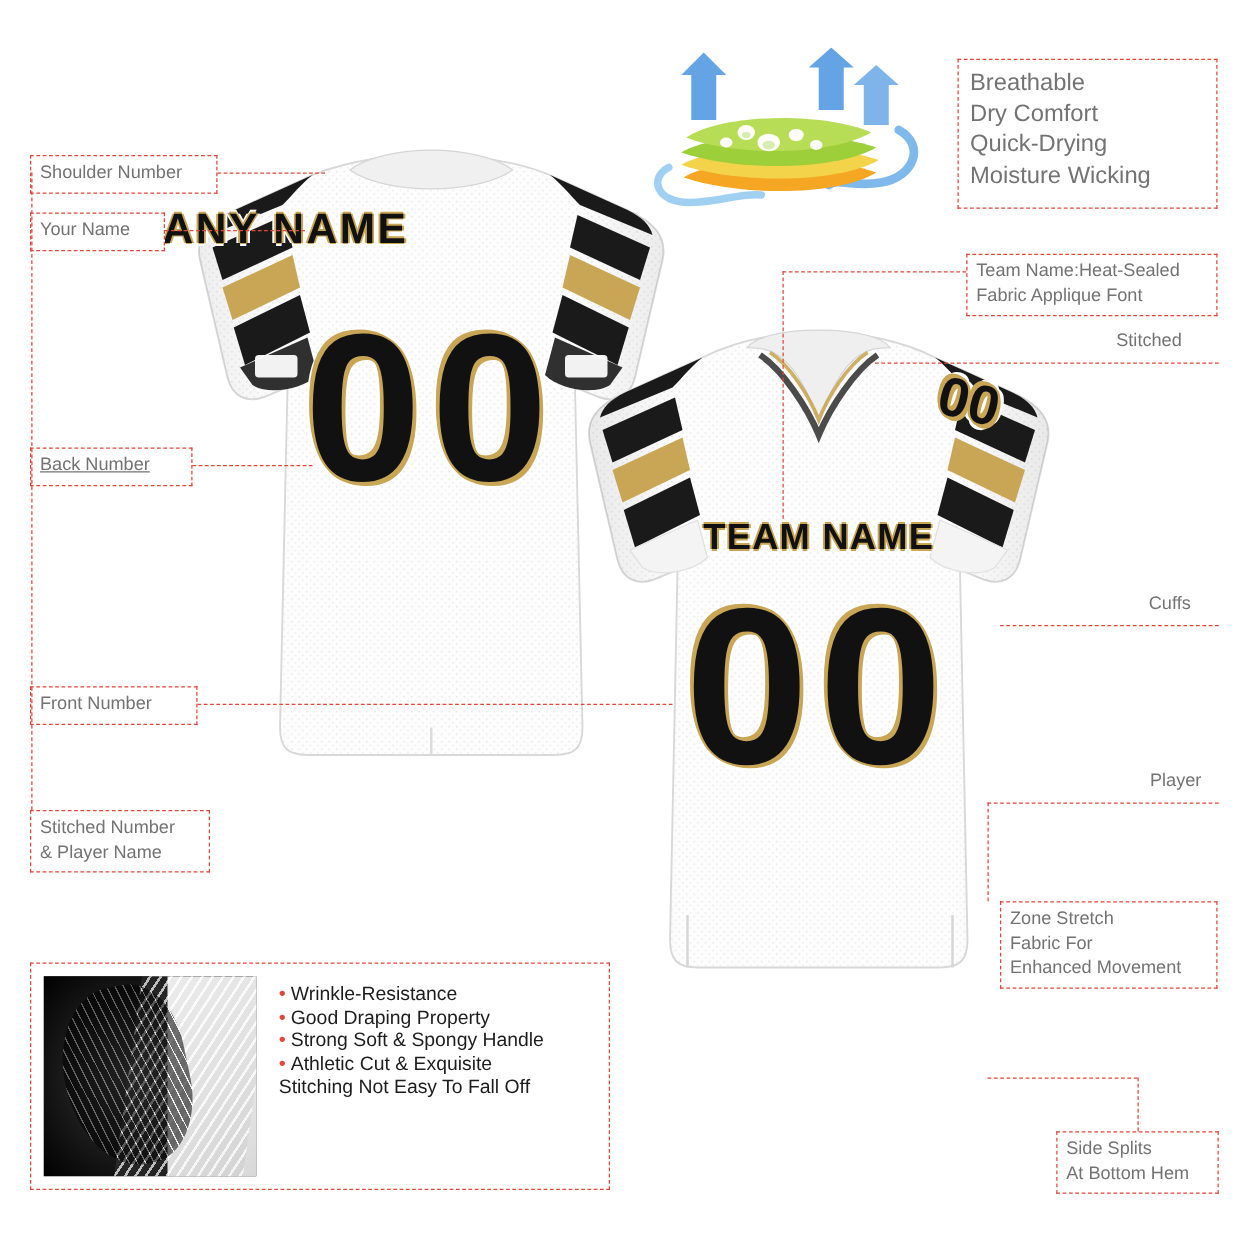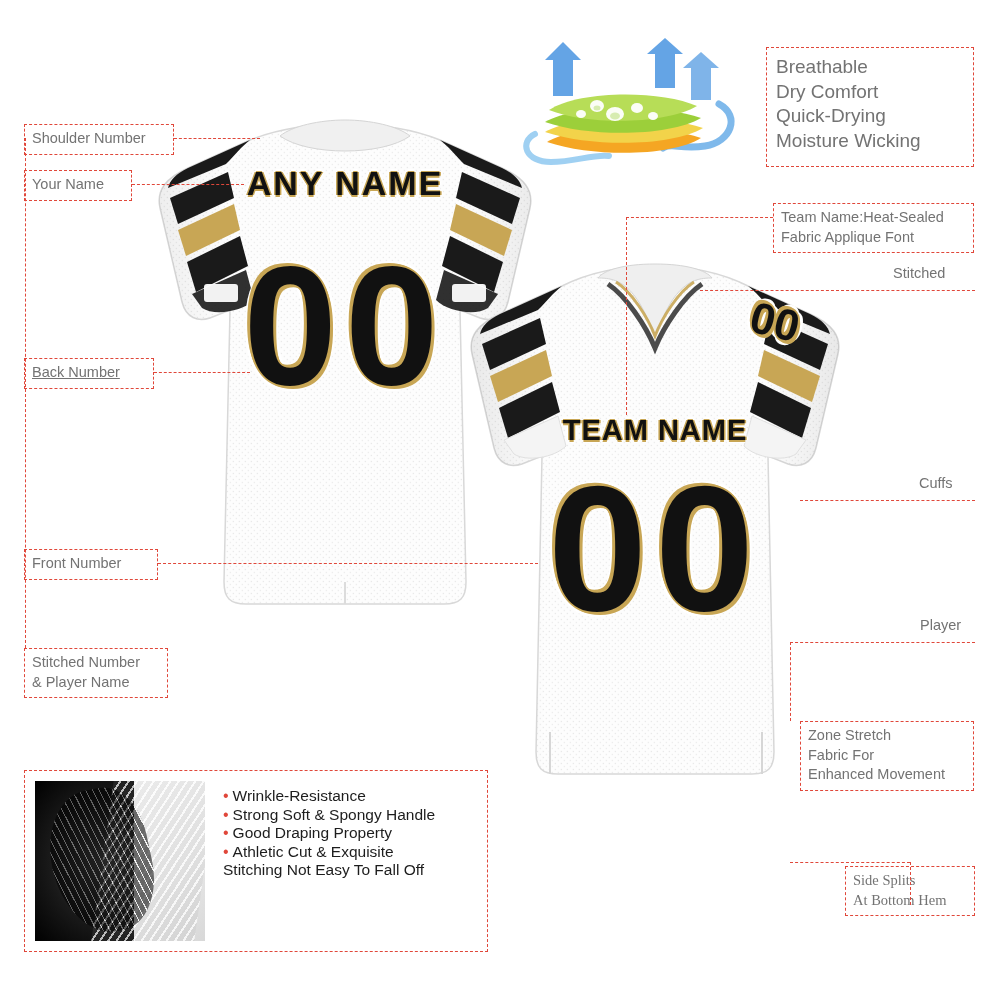--- a/index.html
+++ b/index.html
@@ -52,21 +52,21 @@
   #lbl-backnumber{left:24px;top:358px;width:130px;text-decoration:underline;}
   #lbl-frontnumber{left:24px;top:549px;width:134px;}
   #lbl-stitched{left:24px;top:648px;width:144px;font-size:14.5px;}
 
   
   #lbl-teamname{left:773px;top:203px;width:201px;}
   #lbl-neckline{left:893px;top:264px;width:82px;border:none;}
   #lbl-cuffs{left:919px;top:474px;width:56px;border:none;}
   #lbl-sides{left:920px;top:616px;width:55px;border:none;}
   #lbl-zone{left:800px;top:721px;width:174px;}
-  #lbl-sidesplit{left:845px;top:866px;width:130px;font-family:Liberation Serif, serif;}
+  #lbl-sidesplit{left:845px;top:905px;width:130px;}
 
   
   .plain{border:none;background:transparent;padding:0;}
 
   
   #features{
     position:absolute;left:24px;top:770px;width:464px;height:182px;
     border:1px dashed #e0473a;background:#fff;box-sizing:border-box;
     display:flex;align-items:stretch;
   }
@@ -225,21 +225,21 @@
 
       <path d="M62 182 L116 158 L124 188 C112 200 84 204 72 196 Z" fill="#1a1a1a" opacity="0.9"></path>
       <path d="M368 182 L314 158 L306 188 C318 200 346 204 358 196 Z" fill="#1a1a1a" opacity="0.9"></path>
       <rect x="74" y="172" width="34" height="18" rx="3" fill="#fdfdfd" opacity="0.95"></rect>
       <rect x="322" y="172" width="34" height="18" rx="3" fill="#fdfdfd" opacity="0.95"></rect>
 
       <path d="M215 470 L215 492" stroke="#dcdcdc" stroke-width="2"></path>
     </svg>
 
     
-    <div class="name-text" style="position:absolute;left:0;top:52px;width:430px;text-align:center;font-size:34px;letter-spacing:2px;">ANY NAME</div>
+    <div class="name-text" style="position:absolute;left:0;top:52px;width:430px;font-size:34px;letter-spacing:2px;">ANY NAME</div>
 
     
     <div class="num" style="position:absolute;left:0;top:130px;width:430px;text-align:center;font-size:168px;line-height:1;letter-spacing:8px;">00</div>
   </div>
 
   <div class="jersey" id="front-jersey">
     <svg width="430" height="610" viewBox="0 0 430 610">
       <defs>
         <pattern id="meshpat2" width="6" height="6" patternUnits="userSpaceOnUse">
           <rect width="6" height="6" fill="#fdfdfd"></rect>
@@ -356,21 +356,21 @@
   <div id="features">
     <div class="swatch">
       <div class="white-half"></div>
       <div class="black-half"></div>
       <div class="swirl"></div>
       <div class="swirl2"></div>
     </div>
     <div class="feature-list">
       <ul>
         <li><span class="bullet">•</span><span>Wrinkle-Resistance</span></li>
+        <li><span class="bullet">•</span><span>Good Draping Property</span></li>
         <li><span class="bullet">•</span><span>Strong Soft &amp; Spongy Handle</span></li>
-        <li><span class="bullet">•</span><span>Good Draping Property</span></li>
         <li><span class="bullet">•</span><span>Athletic Cut &amp; Exquisite</span></li>
         <li class="no-bullet"><span>Stitching Not Easy To Fall Off</span></li>
       </ul>
     </div>
   </div>
 
 </div>
 
 </body></html>

